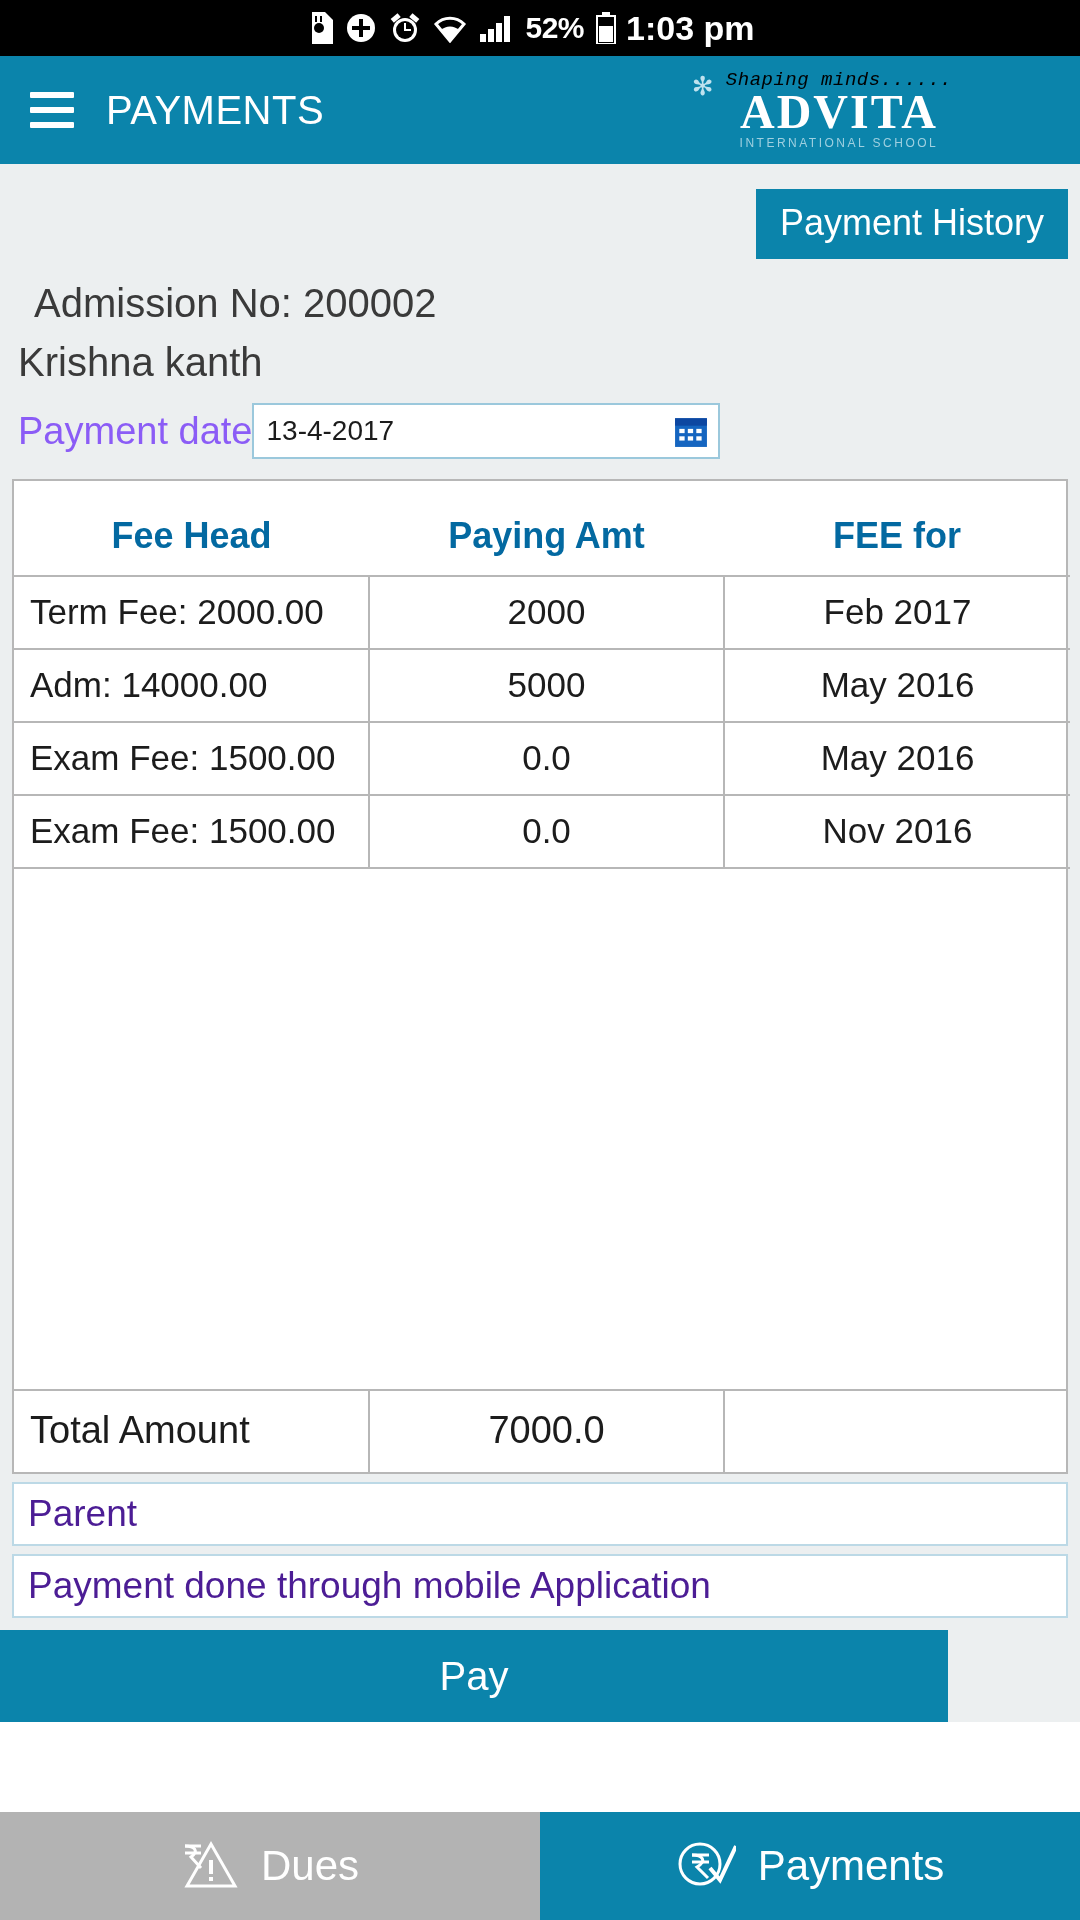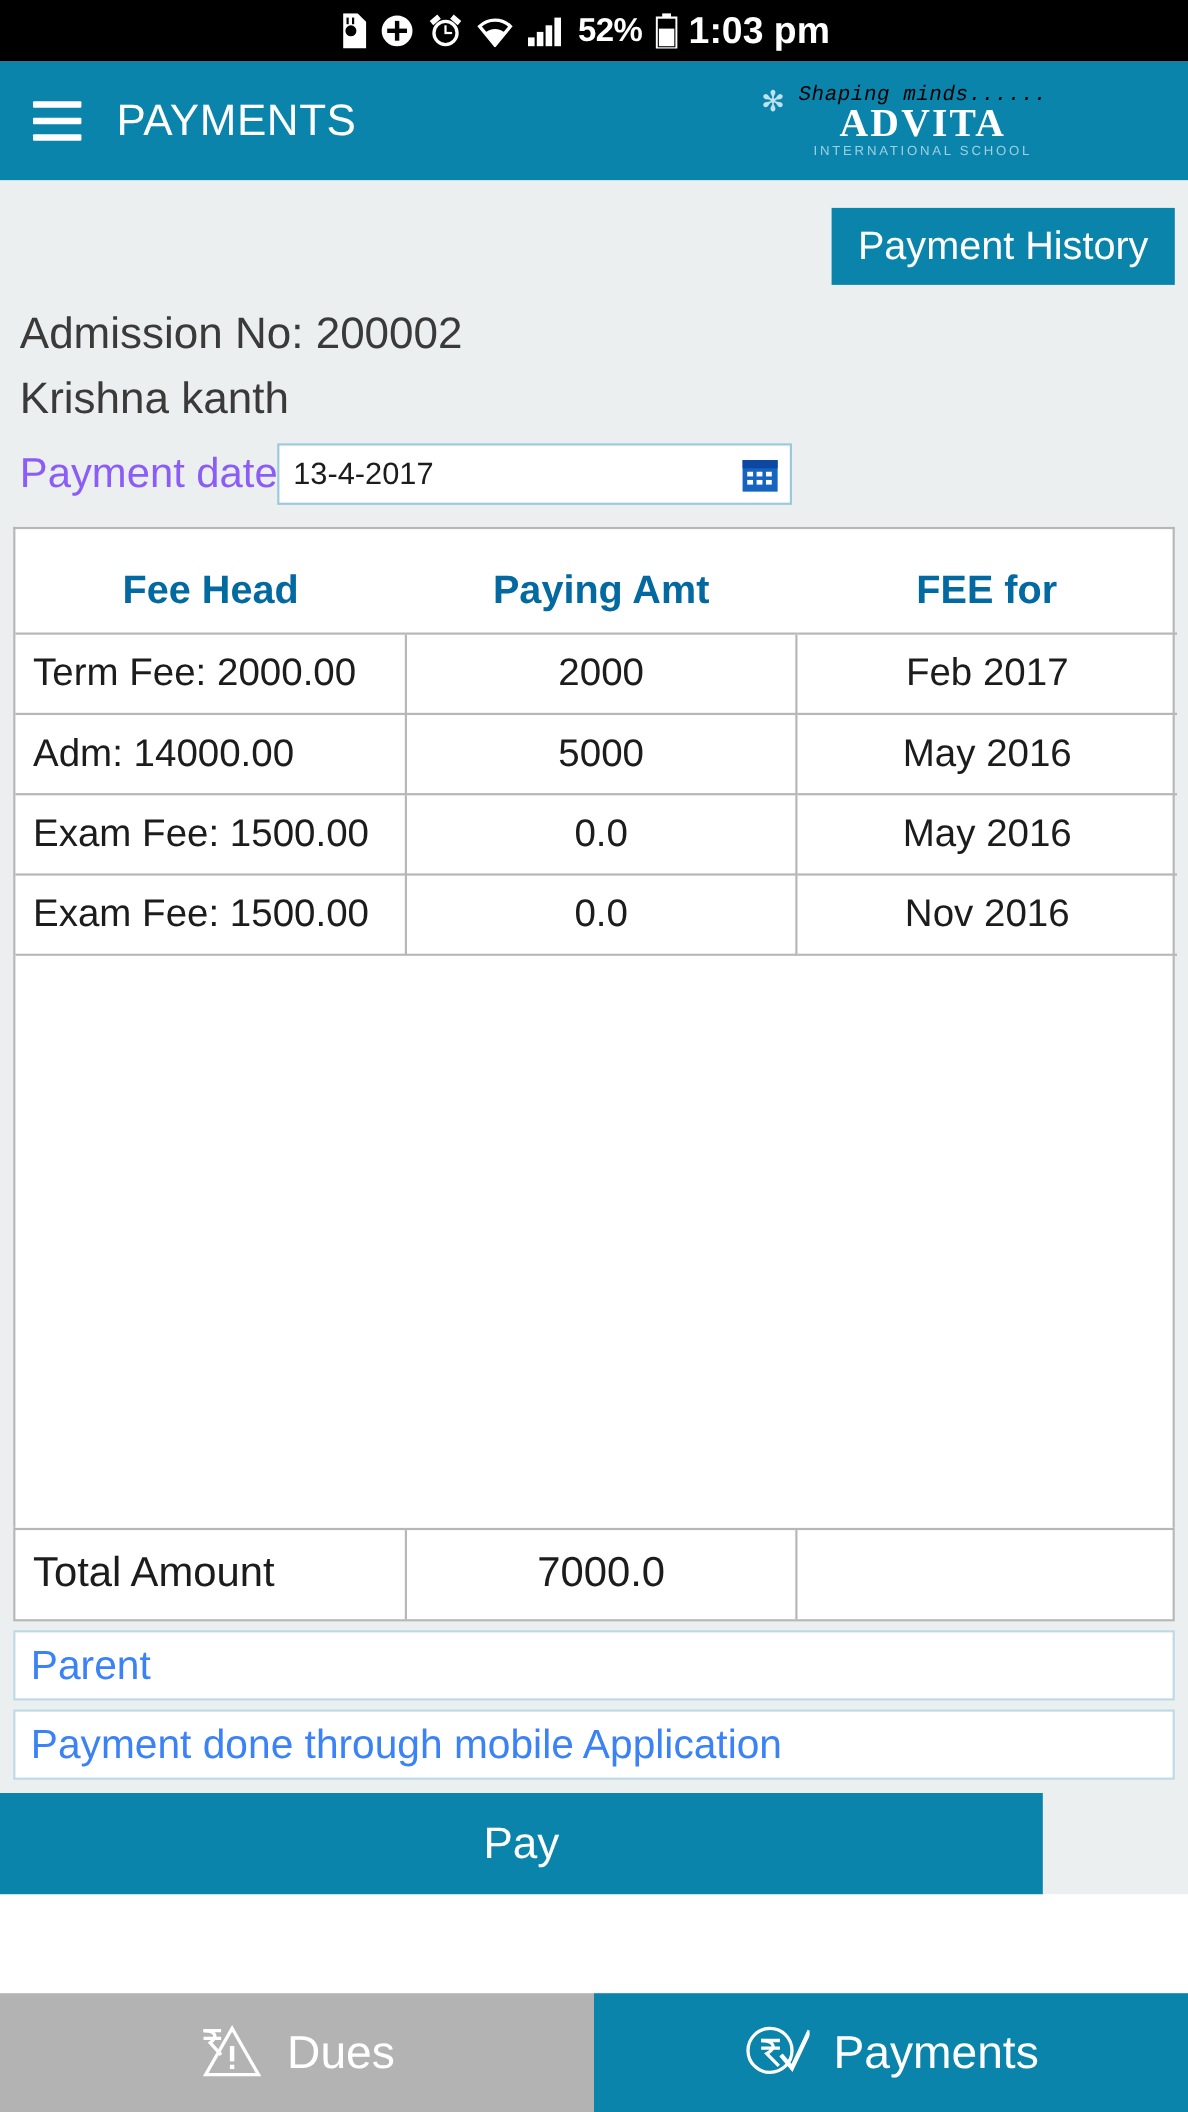--- a/index.html
+++ b/index.html
@@ -85,21 +85,21 @@
   }
   .brand-tag {
     font-family: Liberation Mono, monospace;
     font-size: 19px;
     color: #000000;
     letter-spacing: 0.5px;
     font-style: italic;
   }
   .brand-main {
     font-family: "Liberation Serif", serif;
-    font-size: 36px;
+    font-size: 48px;
     color: #ffffff;
     letter-spacing: 2px;
     font-weight: bold;
     margin-top: -2px;
     text-align: center;
   }
   .brand-sub {
     font-family: "Liberation Sans", sans-serif;
     font-size: 12px;
     color: #9fd0e0;
@@ -132,20 +132,21 @@
     font-size: 36px;
     padding: 16px 24px 18px 24px;
     line-height: 1;
     cursor: pointer;
     border: none;
   }
   .admission-line {
     font-size: 40px;
     color: #3a3a3a;
     padding: 22px 0 0 18px;
+    margin-left: 16px;
   }
   .student-name {
     font-size: 40px;
     color: #3a3a3a;
     padding: 14px 0 0 18px;
   }
   .date-row {
     display: flex;
     align-items: center;
     padding: 18px 0 20px 18px;
@@ -239,21 +240,21 @@
   .text-box {
     margin: 8px 12px 0 12px;
     height: 64px;
     background: #ffffff;
     border: 2px solid #bcd9e6;
     display: flex;
     align-items: center;
     padding-left: 14px;
     box-sizing: border-box;
     font-size: 37px;
-    color: #3b82f6;
+    color: #4c1d95;
   }
   .pay-btn-row {
     padding: 12px 0 0 0;
     display: flex;
     justify-content: flex-start;
   }
   .pay-btn {
     width: 948px;
     height: 92px;
     background: #0b84ab;

